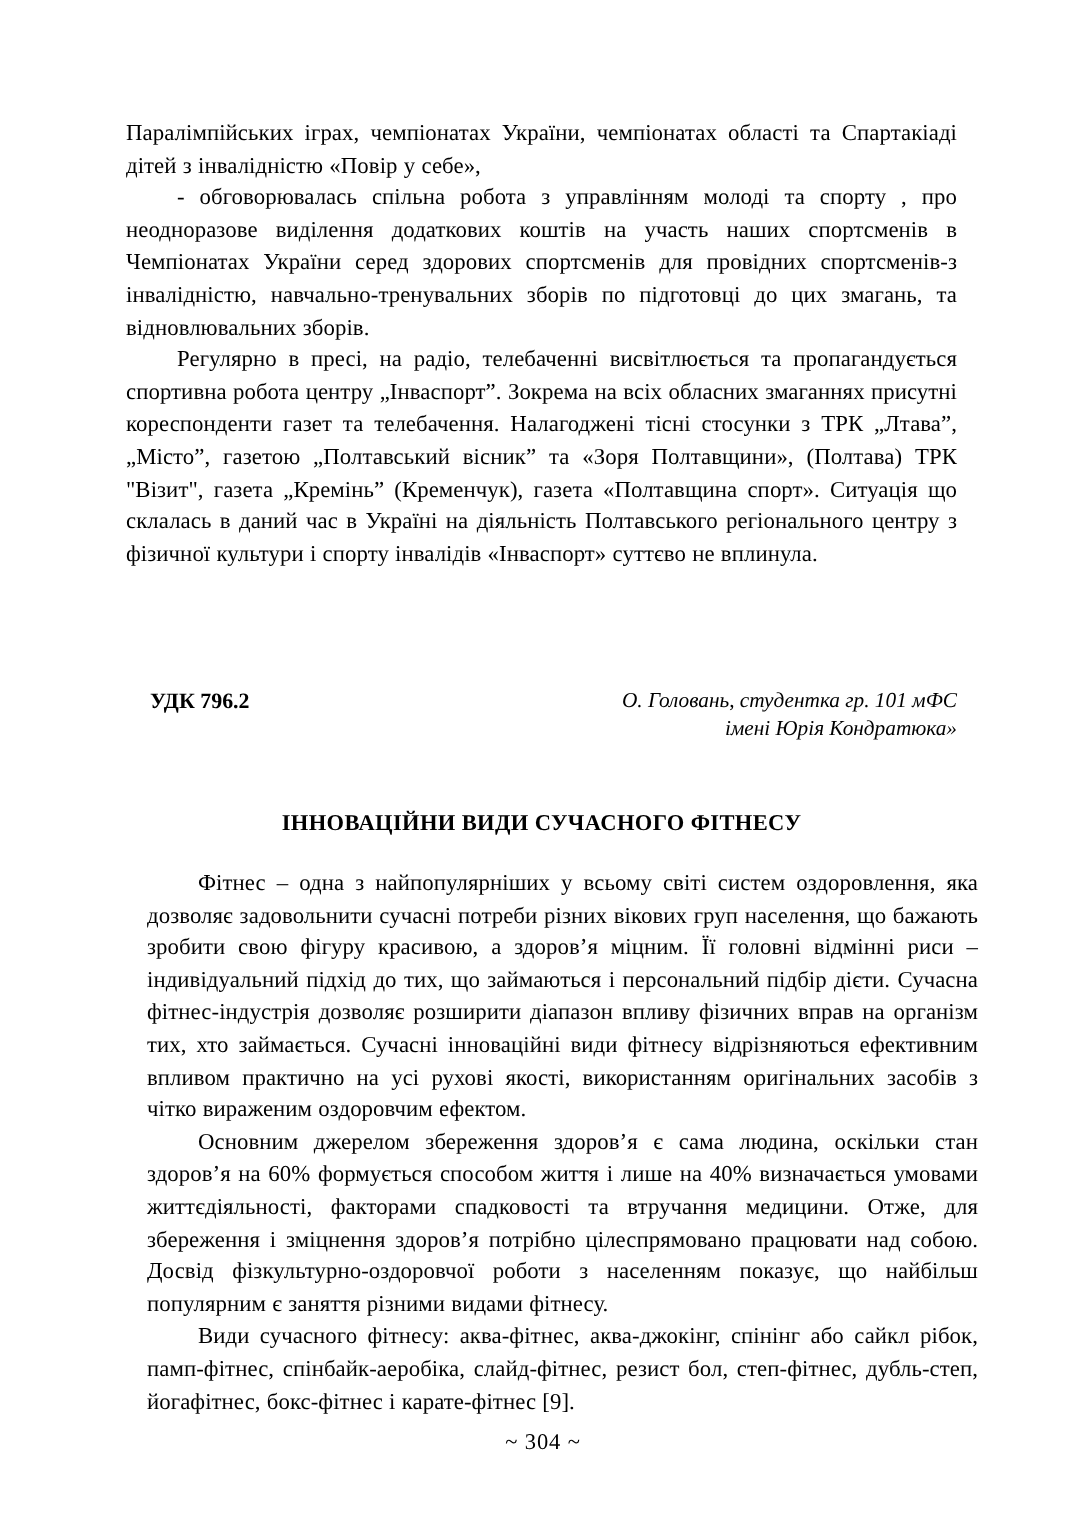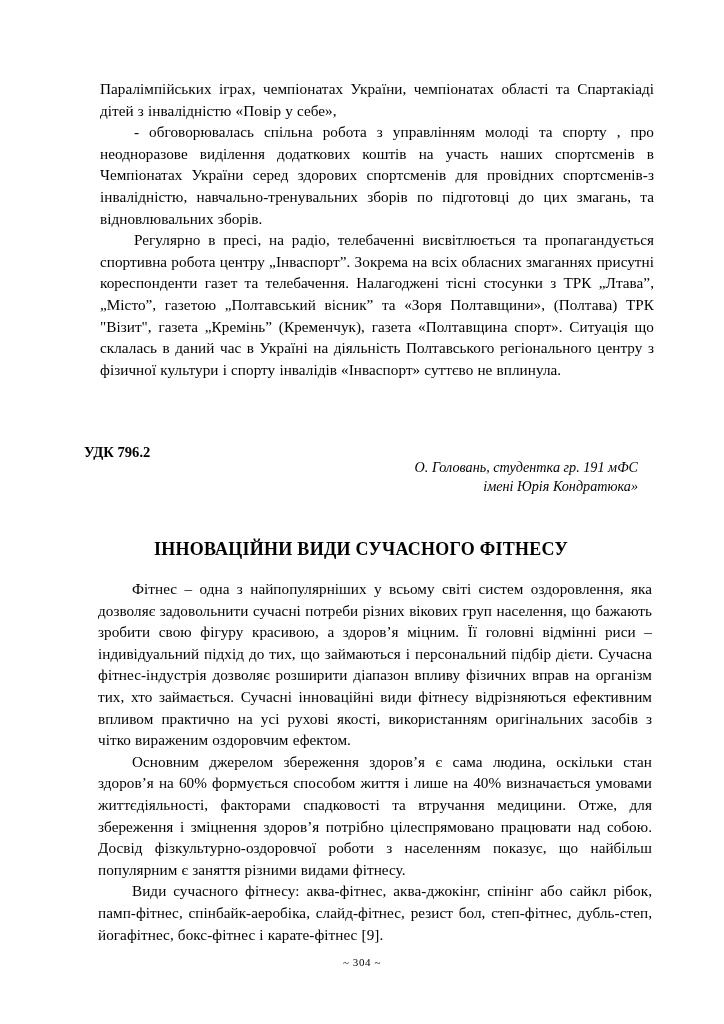--- a/index.html
+++ b/index.html
@@ -21,21 +21,21 @@
     left: 0;
     top: 0;
     width: 724px;
     height: 1024px;
     background: #ffffff;
   }
 
   
   .content {
     position: absolute;
-    left: 100px;
+    left: 84px;
     top: 78px;
     width: 554px;
   }
 
   p.body-par {
     margin: 0;
     text-align: justify;
     text-justify: inter-word;
     font-size: 15.2px;
     line-height: 21.6px;
@@ -55,21 +55,21 @@
   .udk-block {
     position: absolute;
     left: 84px;
     top: 443px;
     width: 554px;
   }
   .udk {
     font-size: 14.6px;
     font-weight: bold;
     line-height: 18px;
-    margin: 0;
+    margin: 16px;
     text-align: left;
   }
 
   
   .author-block {
     position: absolute;
     left: 84px;
     top: 458px;
     width: 554px;
     text-align: right;
@@ -83,63 +83,63 @@
   }
 
   
   .article-title {
     position: absolute;
     left: 84px;
     top: 538px;
     width: 554px;
     margin: 0;
     text-align: center;
-    font-size: 18px;
+    font-size: 15px;
     font-weight: bold;
     line-height: 22px;
     letter-spacing: 0.25px;
   }
 
   
   .article-body {
     position: absolute;
     left: 98px;
     top: 578px;
     width: 554px;
   }
 
   
   .page-footer {
     position: absolute;
     left: 0;
     top: 952px;
     width: 724px;
     text-align: center;
-    font-size: 11px;
+    font-size: 15px;
     line-height: 20px;
     letter-spacing: 0.6px;
   }
 </style>
 </head>
 <body>
 
 <div class="page">
 
   <div class="content">
     <p class="body-par no-indent">Паралімпійських іграх, чемпіонатах України, чемпіонатах області та Спартакіаді дітей з інвалідністю «Повір у себе»,</p>
     <p class="body-par indent">- обговорювалась спільна робота з управлінням  молоді та спорту , про неодноразове виділення додаткових коштів на участь наших спортсменів  в Чемпіонатах України серед здорових спортсменів для провідних спортсменів-з інвалідністю, навчально-тренувальних зборів по підготовці до цих змагань, та  відновлювальних зборів.</p>
     <p class="body-par indent">Регулярно в пресі, на радіо, телебаченні висвітлюється та пропагандується спортивна робота центру „Інваспорт”. Зокрема на всіх обласних змаганнях присутні кореспонденти газет та телебачення. Налагоджені тісні стосунки з ТРК „Лтава”, „Місто”, газетою „Полтавський вісник” та «Зоря Полтавщини», (Полтава) ТРК "Візит", газета „Кремінь” (Кременчук), газета «Полтавщина спорт». Ситуація що склалась в даний час в Україні на діяльність Полтавського регіонального центру з фізичної культури і спорту інвалідів «Інваспорт» суттєво не вплинула.</p>
   </div>
 
   <div class="udk-block">
     <p class="udk">УДК 796.2</p>
   </div>
 
   <div class="author-block">
-    <p class="author-line">О. Головань, студентка гр. 191 мФС</p>
+    <p class="author-line">О. Головань, студентка гр. 101 мФС</p>
     <p class="author-line">імені Юрія Кондратюка»</p>
   </div>
 
   <h1 class="article-title">ІННОВАЦІЙНИ ВИДИ СУЧАСНОГО ФІТНЕСУ</h1>
 
   <div class="article-body">
     <p class="body-par indent">Фітнес – одна з найпопулярніших у всьому світі систем оздоровлення, яка дозволяє задовольнити сучасні потреби різних вікових груп населення, що бажають зробити свою фігуру красивою, а здоров’я міцним. Її головні відмінні риси – індивідуальний підхід до тих, що займаються і персональний підбір дієти. Сучасна фітнес-індустрія дозволяє розширити діапазон впливу фізичних вправ на організм тих, хто займається. Сучасні інноваційні види фітнесу відрізняються ефективним впливом практично на усі рухові якості, використанням оригінальних засобів з чітко вираженим оздоровчим ефектом.</p>
     <p class="body-par indent">Основним джерелом збереження здоров’я є сама людина, оскільки стан здоров’я на 60% формується способом життя і лише на 40% визначається умовами життєдіяльності, факторами спадковості та втручання медицини. Отже, для збереження і зміцнення здоров’я потрібно цілеспрямовано працювати над собою. Досвід фізкультурно-оздоровчої роботи з населенням показує, що найбільш популярним є заняття різними видами фітнесу.</p>
     <p class="body-par indent">Види сучасного фітнесу: аква-фітнес, аква-джокінг, спінінг або сайкл рібок, памп-фітнес, спінбайк-аеробіка, слайд-фітнес, резист бол, степ-фітнес, дубль-степ, йогафітнес, бокс-фітнес і карате-фітнес [9].</p>
   </div>

